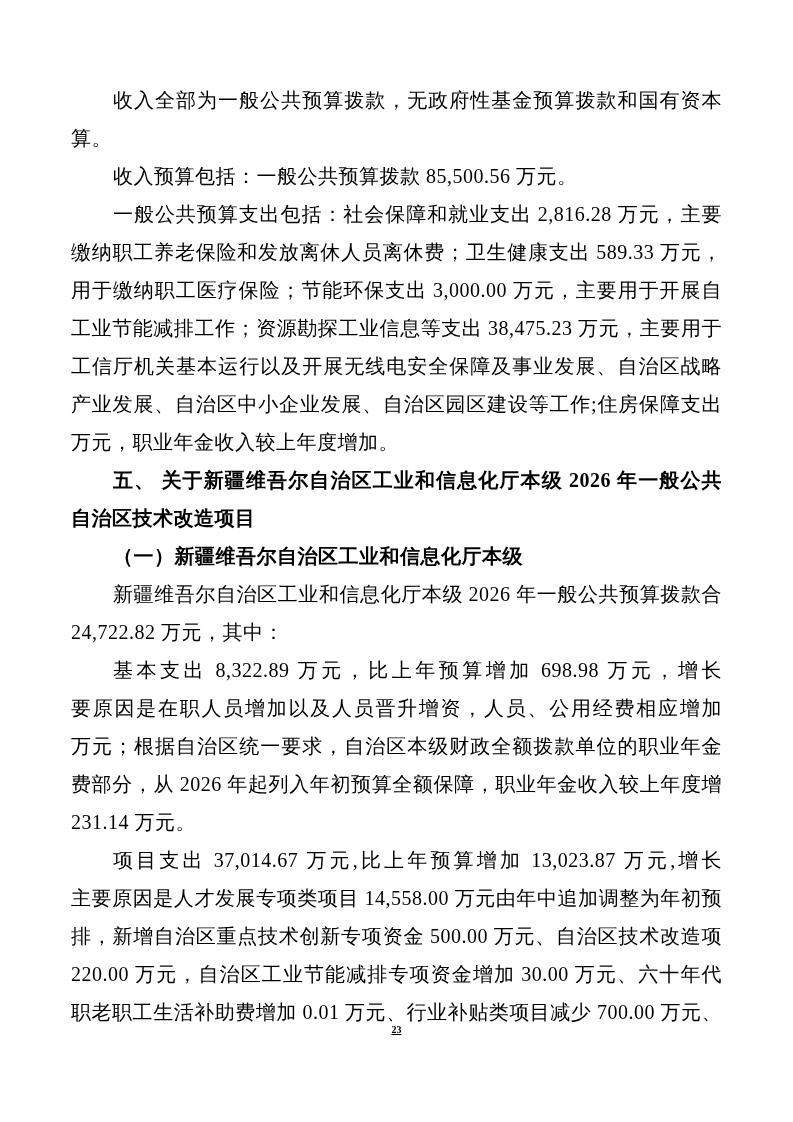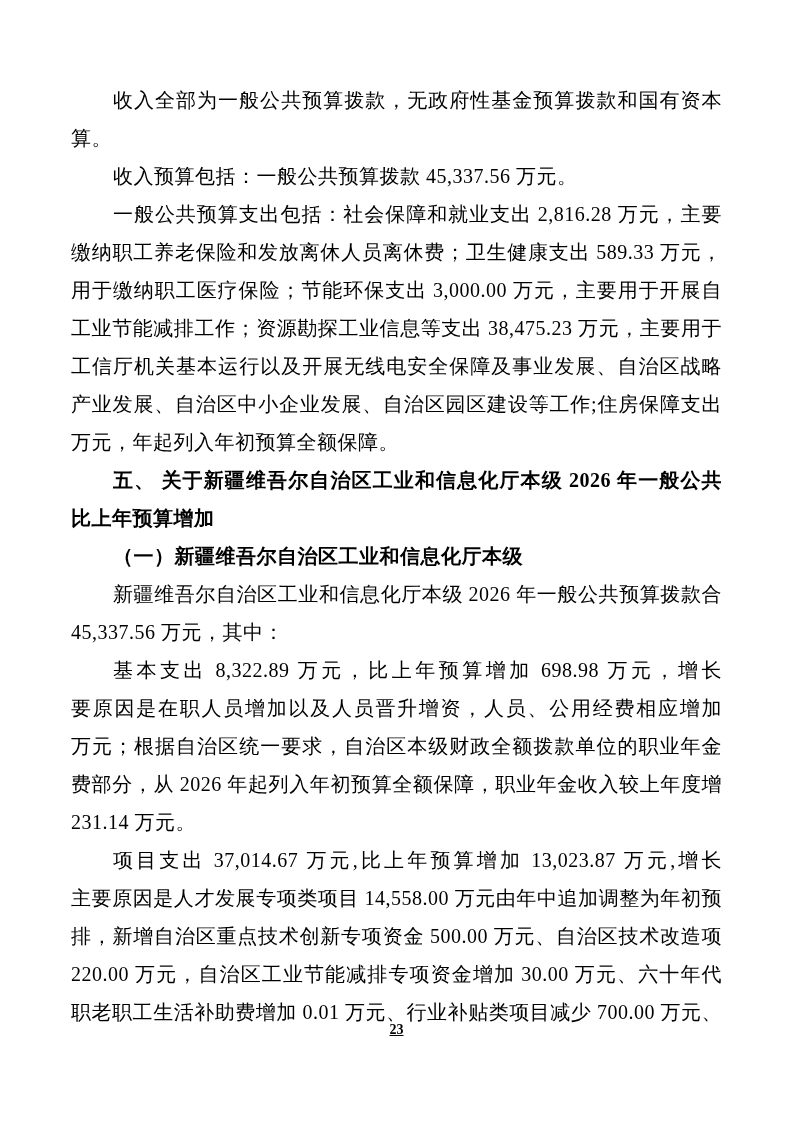--- a/index.html
+++ b/index.html
@@ -39,47 +39,47 @@
   }
   .line.bold {
     font-weight: 700;
   }
   .page-number {
     position: absolute;
     top: 1019px;
     left: 0;
     width: 100%;
     text-align: center;
-    font-size: 14px;
+    font-size: 10px;
     line-height: 22px;
     font-weight: 700;
     font-family: "Liberation Serif", "DejaVu Serif", serif;
     text-decoration: underline;
   }
 </style>
 </head>
 <body>
 
 <div class="page">
   <div class="text-column">
       <div class="line indent fill">收入全部为一般公共预算拨款，无政府性基金预算拨款和国有资本经营预</div>
       <div class="line last">算。</div>
-      <div class="line indent last">收入预算包括：一般公共预算拨款 45,337.56 万元。</div>
+      <div class="line indent last">收入预算包括：一般公共预算拨款 85,500.56 万元。</div>
       <div class="line indent fill">一般公共预算支出包括：社会保障和就业支出 2,816.28 万元，主要用于</div>
       <div class="line fill">缴纳职工养老保险和发放离休人员离休费；卫生健康支出 589.33 万元，主要</div>
       <div class="line fill">用于缴纳职工医疗保险；节能环保支出 3,000.00 万元，主要用于开展自治区</div>
       <div class="line fill">工业节能减排工作；资源勘探工业信息等支出 38,475.23 万元，主要用于保障</div>
       <div class="line fill">工信厅机关基本运行以及开展无线电安全保障及事业发展、自治区战略性新兴</div>
       <div class="line fill">产业发展、自治区中小企业发展、自治区园区建设等工作;住房保障支出 456.72</div>
-      <div class="line last">万元，年起列入年初预算全额保障。</div>
+      <div class="line last">万元，职业年金收入较上年度增加。</div>
       <div class="line bold indent fill">五、 关于新疆维吾尔自治区工业和信息化厅本级 2026 年一般公共预算</div>
-      <div class="line bold last">比上年预算增加</div>
+      <div class="line bold last">自治区技术改造项目</div>
       <div class="line bold indent last">（一）新疆维吾尔自治区工业和信息化厅本级</div>
       <div class="line indent fill">新疆维吾尔自治区工业和信息化厅本级 2026 年一般公共预算拨款合计</div>
-      <div class="line last">45,337.56 万元，其中：</div>
+      <div class="line last">24,722.82 万元，其中：</div>
       <div class="line indent fill">基本支出 8,322.89 万元，比上年预算增加 698.98 万元，增长 9.17%，主</div>
       <div class="line fill">要原因是在职人员增加以及人员晋升增资，人员、公用经费相应增加 388.91</div>
       <div class="line fill">万元；根据自治区统一要求，自治区本级财政全额拨款单位的职业年金单位缴</div>
       <div class="line fill">费部分，从 2026 年起列入年初预算全额保障，职业年金收入较上年度增加</div>
       <div class="line last">231.14 万元。</div>
       <div class="line indent fill">项目支出 37,014.67 万元,比上年预算增加 13,023.87 万元,增长 54.29%,</div>
       <div class="line fill">主要原因是人才发展专项类项目 14,558.00 万元由年中追加调整为年初预算安</div>
       <div class="line fill">排，新增自治区重点技术创新专项资金 500.00 万元、自治区技术改造项目</div>
       <div class="line fill">220.00 万元，自治区工业节能减排专项资金增加 30.00 万元、六十年代精简退</div>
       <div class="line fill">职老职工生活补助费增加 0.01 万元、行业补贴类项目减少 700.00 万元、2026</div>

